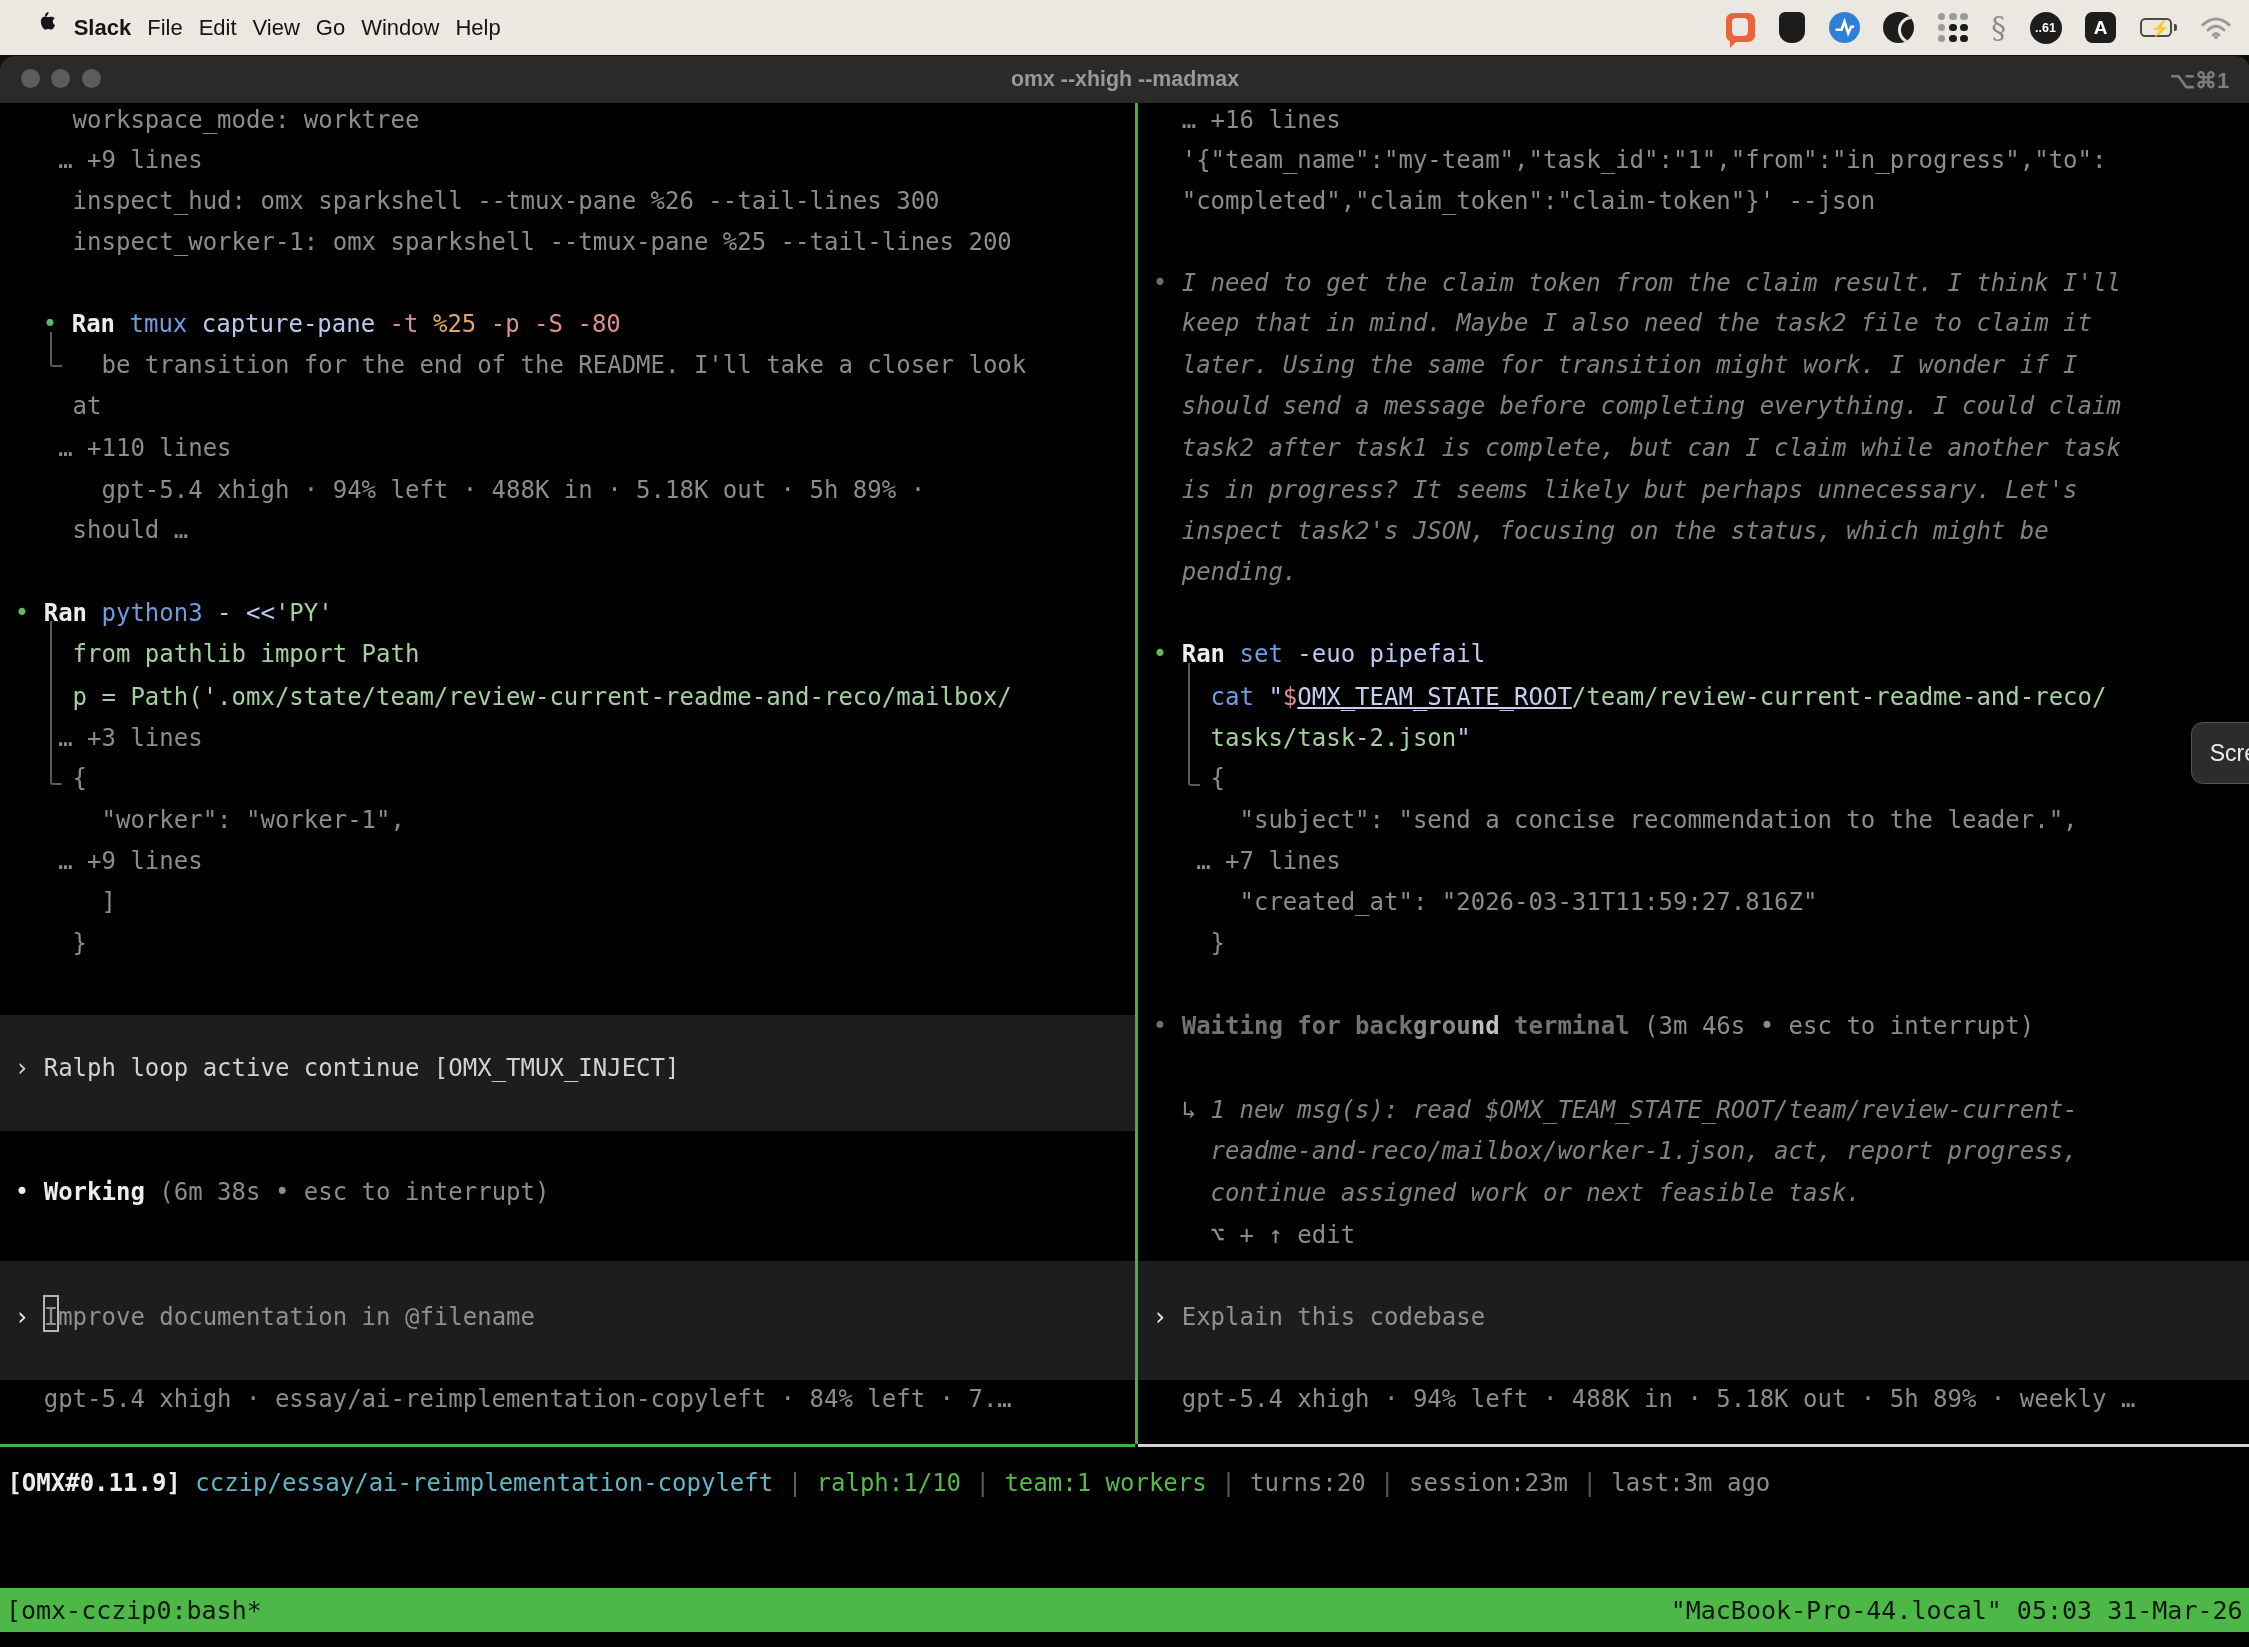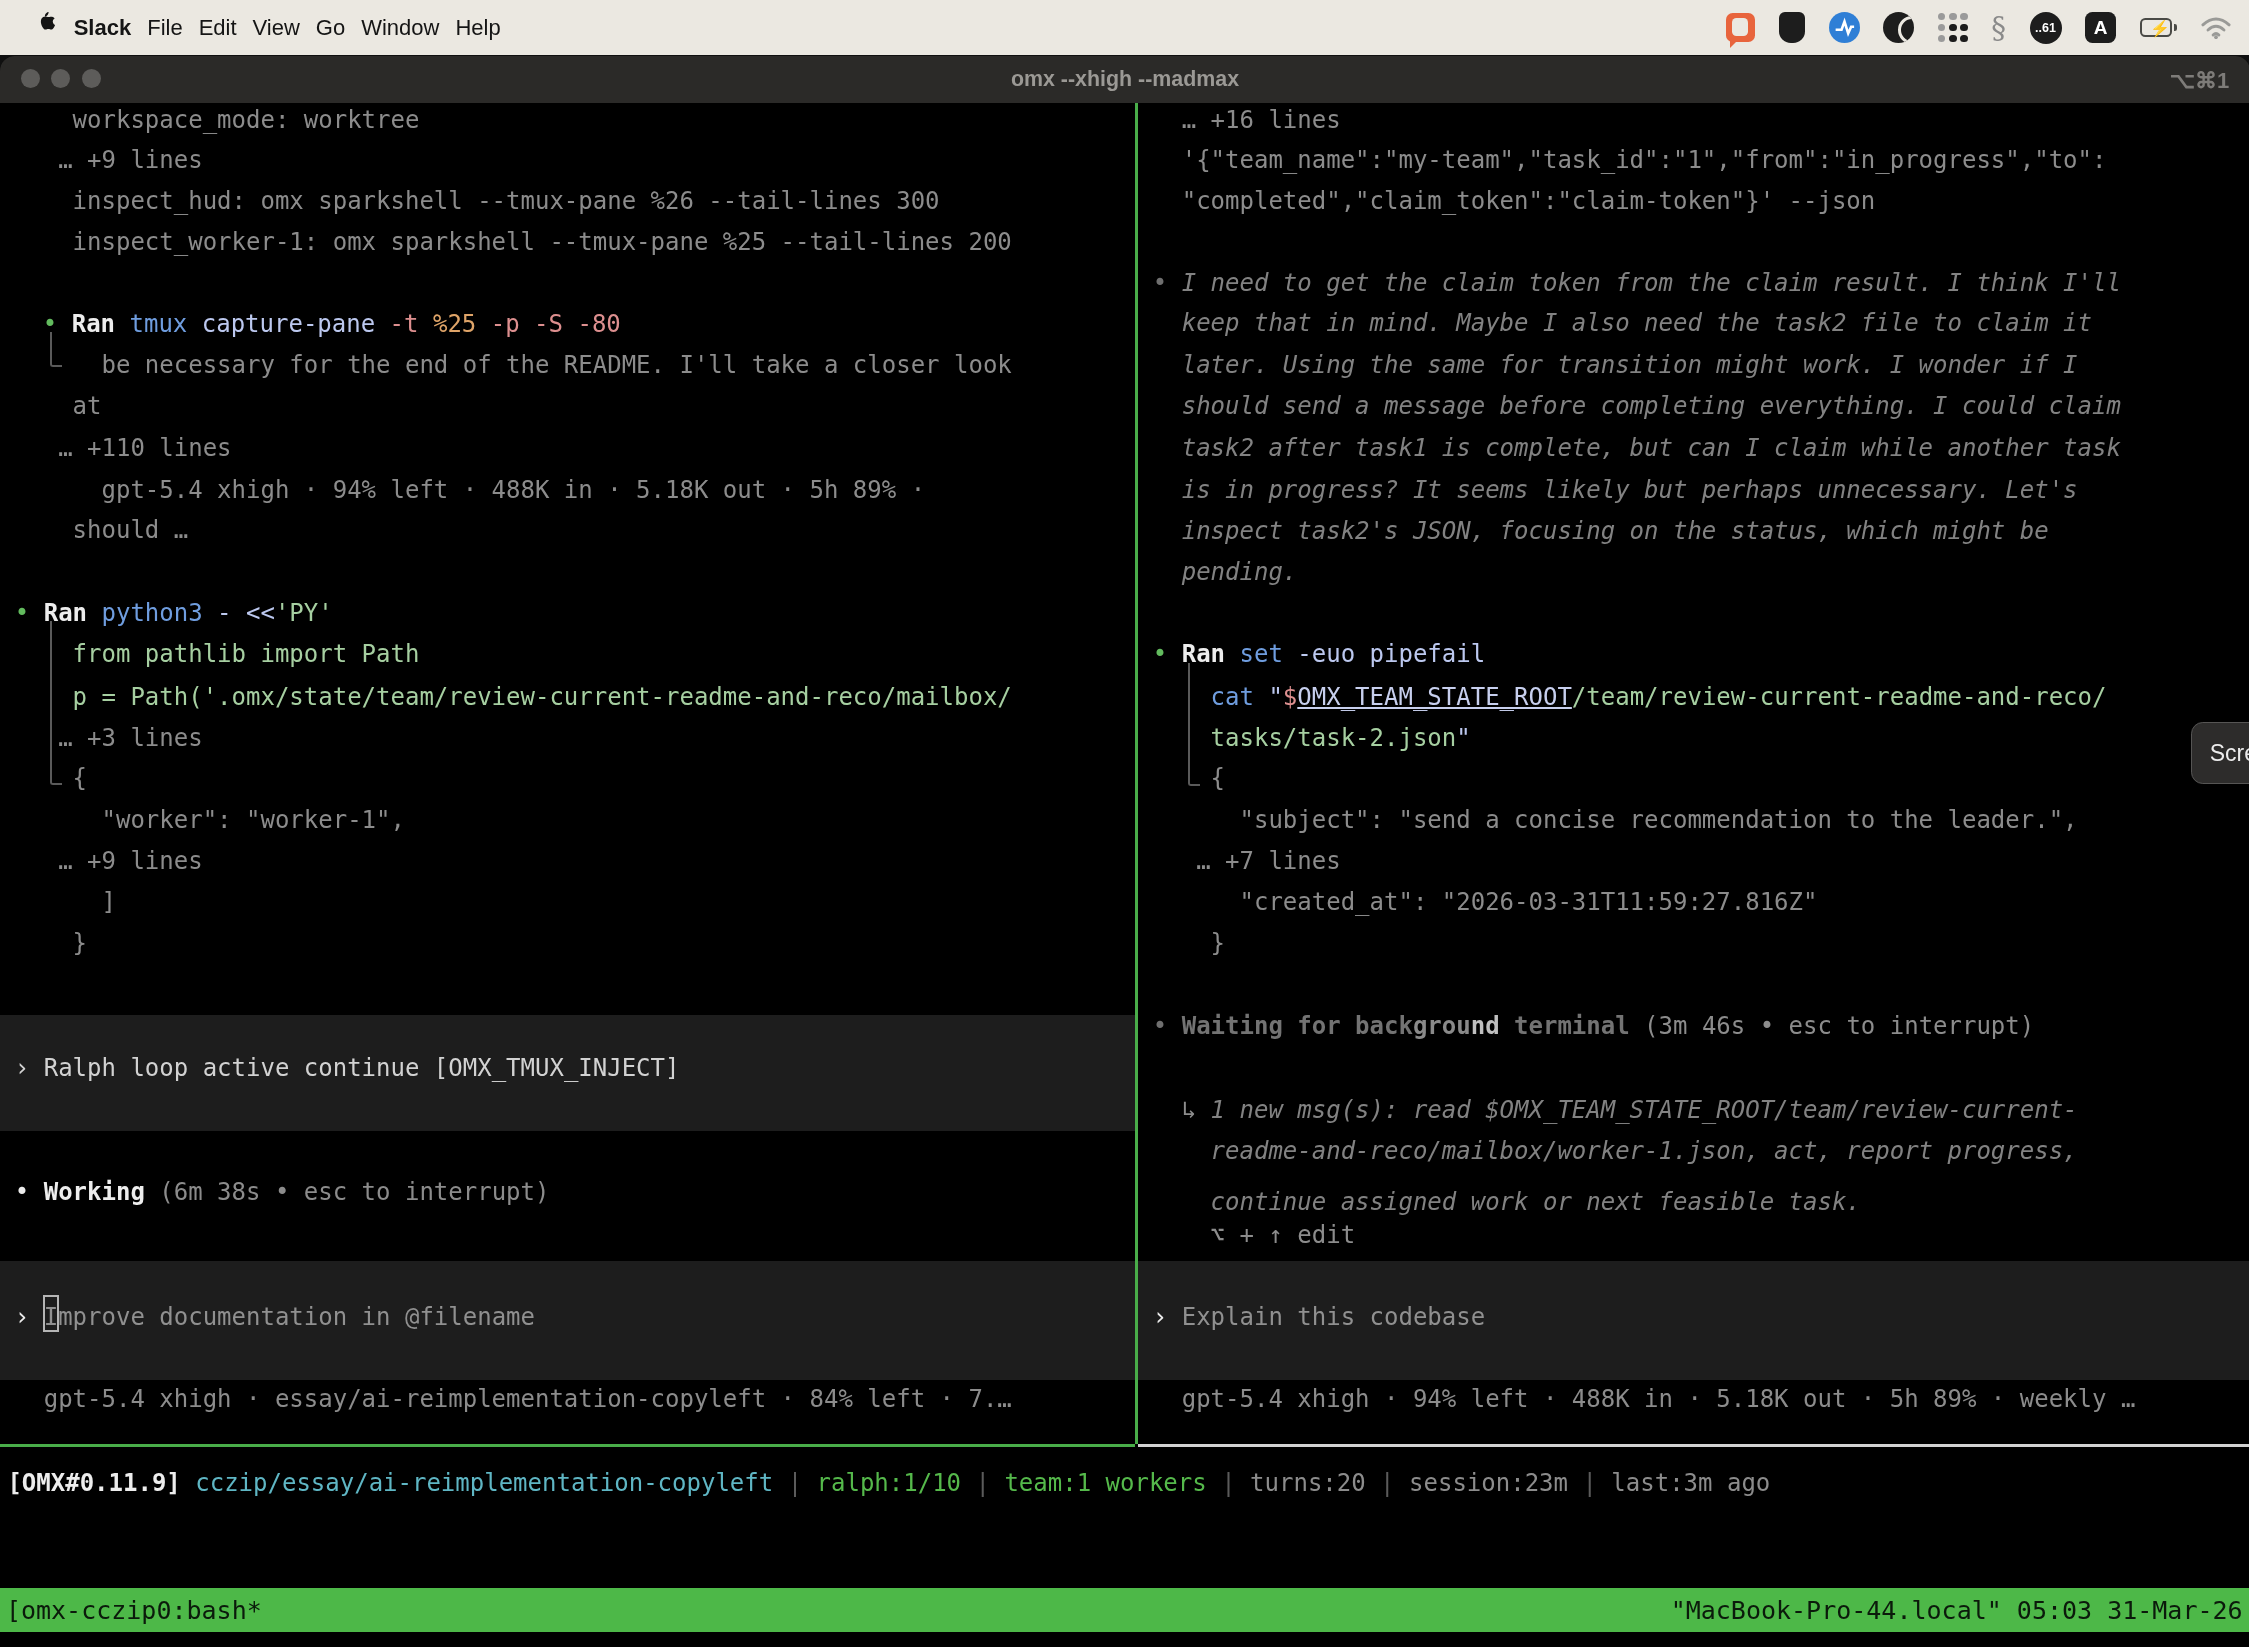--- a/index.html
+++ b/index.html
@@ -171,21 +171,21 @@
     <div class="pane" id="pane-left">
         <div class="band" style="top: 912px; height: 116px;"></div>
         <div class="band" style="top: 1158px; height: 119px;"></div>
         <div class="connector foot" style="left: 50px; top: 229px; height: 35px;"></div>
         <div class="connector foot" style="left: 50px; top: 518px; height: 164px;"></div>
         <div class="tline" style="top: 0px;"><span class="seg dim">    workspace_mode: worktree</span></div>
         <div class="tline" style="top: 40px;"><span class="seg dim">   … +9 lines</span></div>
         <div class="tline" style="top: 81px;"><span class="seg dim">    inspect_hud: omx sparkshell --tmux-pane %26 --tail-lines 300</span></div>
         <div class="tline" style="top: 122px;"><span class="seg dim">    inspect_worker-1: omx sparkshell --tmux-pane %25 --tail-lines 200</span></div>
         <div class="tline" style="top: 204px; margin-left: 28px;"><span class="seg grn">• </span><span class="seg bold">Ran </span><span class="seg cmd">tmux </span><span class="seg arg">capture-pane </span><span class="seg flag">-t </span><span class="seg num">%25 </span><span class="seg flag">-p -S -80</span></div>
-        <div class="tline" style="top: 245px;"><span class="seg dim">      be necessary for the end of the README. I'll take a closer look</span></div>
+        <div class="tline" style="top: 245px;"><span class="seg dim">      be transition for the end of the README. I'll take a closer look</span></div>
         <div class="tline" style="top: 286px;"><span class="seg dim">    at</span></div>
         <div class="tline" style="top: 328px;"><span class="seg dim">   … +110 lines</span></div>
         <div class="tline" style="top: 370px;"><span class="seg dim">      gpt-5.4 xhigh · 94% left · 488K in · 5.18K out · 5h 89% ·</span></div>
         <div class="tline" style="top: 410px;"><span class="seg dim">    should …</span></div>
         <div class="tline" style="top: 493px;"><span class="seg grn">• </span><span class="seg bold">Ran </span><span class="seg cmd">python3 </span><span class="seg arg">- </span><span class="seg arg">&lt;&lt;</span><span class="seg code">'PY'</span></div>
         <div class="tline" style="top: 534px;"><span class="seg code">    from pathlib import Path</span></div>
         <div class="tline" style="top: 577px;"><span class="seg code">    p = Path('.omx/state/team/review-current-readme-and-reco/mailbox/</span></div>
         <div class="tline" style="top: 618px;"><span class="seg dim">   … +3 lines</span></div>
         <div class="tline" style="top: 658px;"><span class="seg dim">    {</span></div>
         <div class="tline" style="top: 700px;"><span class="seg dim">      "worker": "worker-1",</span></div>
@@ -216,21 +216,21 @@
         <div class="tline" style="top: 577px;"><span class="seg dim">    </span><span class="seg cmd">cat </span><span class="seg arg">"</span><span class="seg flag">$</span><span class="seg var">OMX_TEAM_STATE_ROOT</span><span class="seg code">/team/review-current-readme-and-reco/</span></div>
         <div class="tline" style="top: 618px;"><span class="seg dim">    </span><span class="seg code">tasks/task-2.json</span><span class="seg arg">"</span></div>
         <div class="tline" style="top: 658px;"><span class="seg dim">    {</span></div>
         <div class="tline" style="top: 700px;"><span class="seg dim">      "subject": "send a concise recommendation to the leader.",</span></div>
         <div class="tline" style="top: 741px;"><span class="seg dim">   … +7 lines</span></div>
         <div class="tline" style="top: 782px;"><span class="seg dim">      "created_at": "2026-03-31T11:59:27.816Z"</span></div>
         <div class="tline" style="top: 823px;"><span class="seg dim">    }</span></div>
         <div class="tline" style="top: 906px;"><span class="seg dimb">• </span><span class="seg shim1">Waiting for back</span><span class="seg shim2">grou</span><span class="seg shim3">nd</span><span class="seg shim1"> terminal</span><span class="seg dim"> (3m 46s • esc to interrupt)</span></div>
         <div class="tline" style="top: 990px;"><span class="seg dim">  ↳ </span><span class="seg think">1 new msg(s): read $OMX_TEAM_STATE_ROOT/team/review-current-</span></div>
         <div class="tline" style="top: 1031px;"><span class="seg think">    readme-and-reco/mailbox/worker-1.json, act, report progress,</span></div>
-        <div class="tline" style="top: 1073px; margin-top: 9px;"><span class="seg think">    continue assigned work or next feasible task.</span></div>
+        <div class="tline" style="top: 1073px;"><span class="seg think">    continue assigned work or next feasible task.</span></div>
         <div class="tline" style="top: 1115px;"><span class="seg dim">    ⌥ + ↑ edit</span></div>
         <div class="tline" style="top: 1197px;"><span class="seg prompt">› </span><span class="seg ghost">Explain this codebase</span></div>
         <div class="tline" style="top: 1279px;"><span class="seg dim">  gpt-5.4 xhigh · 94% left · 488K in · 5.18K out · 5h 89% · weekly …</span></div>
         <div class="tooltip" style="left: 1053px; top: 619px; width: 96px; height: 62px;">Scre</div>
       </div>
     <div class="divider-v"></div>
     <div class="border-b-left"></div>
     <div class="border-b-right"></div>
 
     <div class="omx-line" id="omx-line"><span class="seg bold">[OMX#0.11.9]</span><span class="seg dim"> </span><span class="seg cyan">cczip/essay/ai-reimplementation-copyleft</span><span class="seg sep"> | </span><span class="seg sgrn">ralph:1/10</span><span class="seg sep"> | </span><span class="seg sgrn">team:1 workers</span><span class="seg sep"> | </span><span class="seg dim">turns:20</span><span class="seg sep"> | </span><span class="seg dim">session:23m</span><span class="seg sep"> | </span><span class="seg dim">last:3m ago</span></div>

